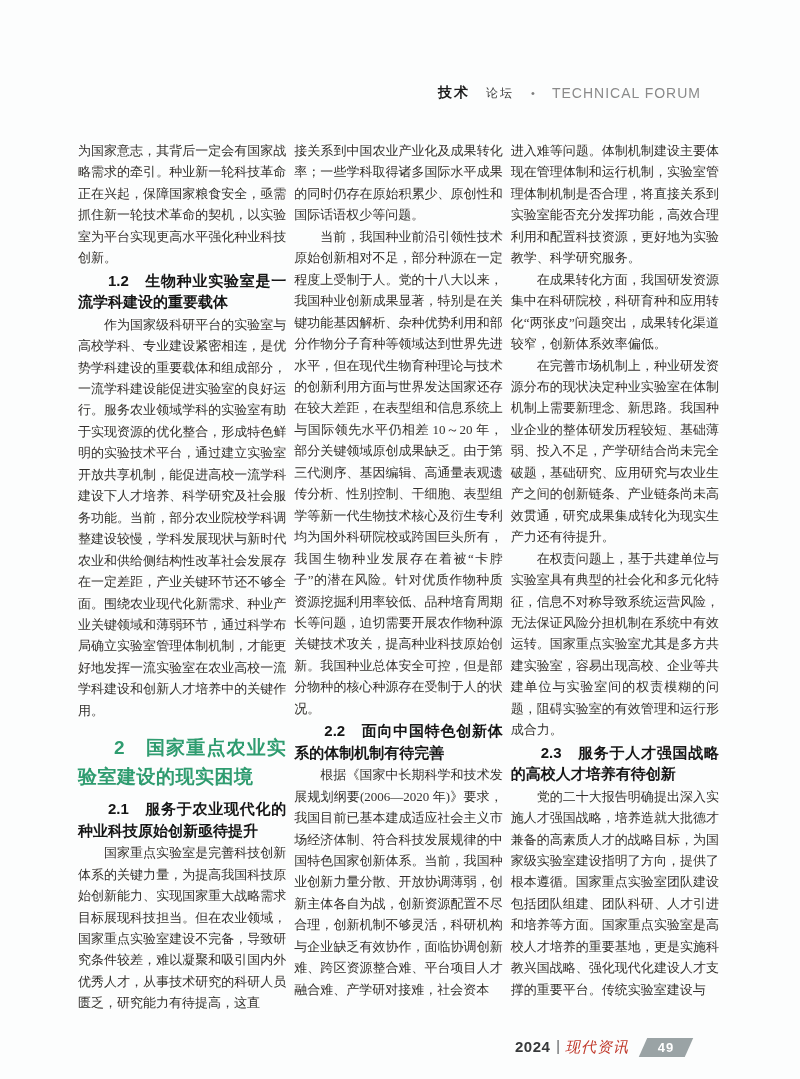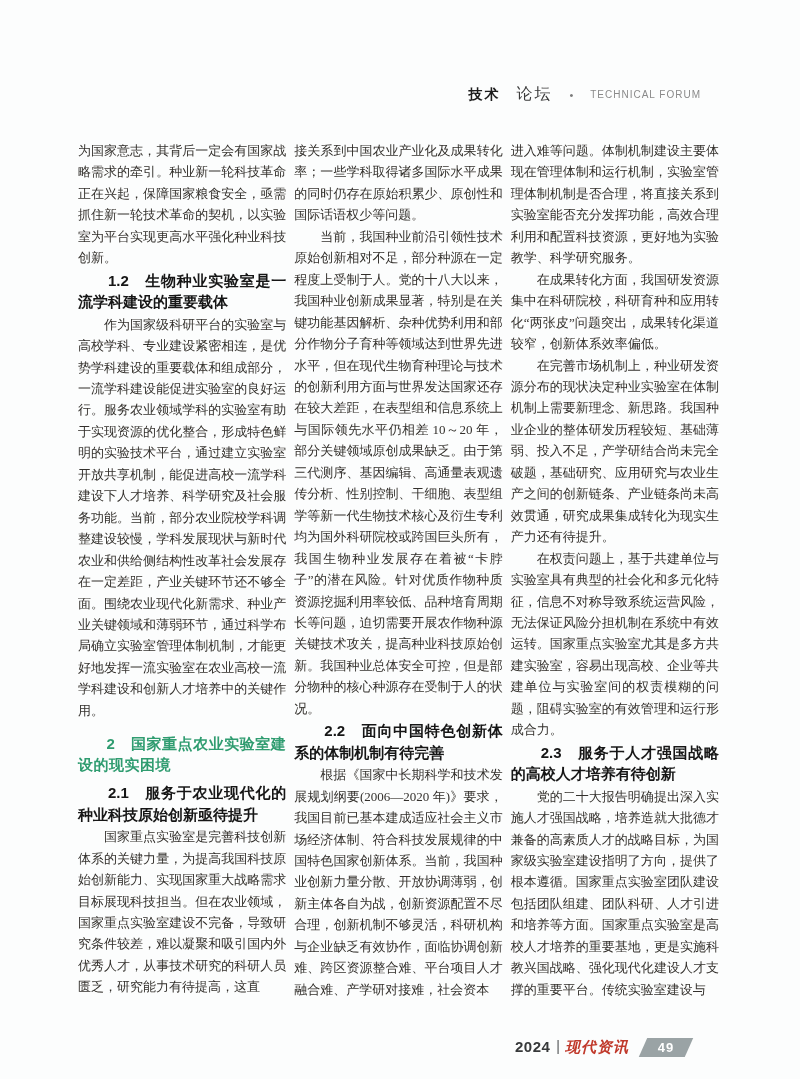--- a/index.html
+++ b/index.html
@@ -13,23 +13,23 @@
   }
   .page{position:absolute;inset:0;}
 
   
   .header{
     position:absolute;top:84px;right:99px;
     display:flex;align-items:center;gap:16px;
     font-family:"Liberation Sans","DejaVu Sans",sans-serif;
   }
   .hd-cn-bold{font-size:14px;font-weight:700;color:#1d1d1d;letter-spacing:2px;}
-  .hd-cn-light{font-size:16px;font-weight:500;color:#3a3a3a;letter-spacing:2px;}
+  .hd-cn-light{font-size:12px;font-weight:500;color:#3a3a3a;letter-spacing:2px;}
   .hd-sep{font-size:11px;color:#7c7c7c;margin:0 1px;}
-  .hd-en{font-size:10px;color:#8a8a8a;letter-spacing:1px;text-align:right;}
+  .hd-en{font-size:14px;color:#8a8a8a;letter-spacing:1px;text-align:right;}
 
   
   .columns{
     position:absolute;top:140px;left:78px;width:641px;
     display:flex;gap:8px;
   }
   .col{
     width:209px;
     font-size:13px;
     line-height:21.45px;
@@ -42,37 +42,37 @@
   .h3{
     font-family:"Liberation Sans","DejaVu Sans",sans-serif;
     font-weight:700;color:#161616;
     font-size:15px;line-height:21.45px;
     text-indent:2em;text-align:justify;
     margin:1px 0;
   }
   .h2{
     font-family:"Liberation Sans","DejaVu Sans",sans-serif;
     font-weight:700;color:#2f9c70;
-    font-size:15px;line-height:21px;
+    font-size:19px;line-height:29px;
     text-indent:1.9em;text-align:justify;
     margin:12px 0 7px 0;
     letter-spacing:0.5px;
   }
 
   
   .footer{
     position:absolute;bottom:22px;right:111px;
     display:flex;align-items:flex-start;
     font-family:"Liberation Sans","DejaVu Sans",sans-serif;
   }
   .f-year{font-size:15px;font-weight:700;color:#37393a;letter-spacing:0.5px;}
   .f-div{font-size:14px;color:#55585a;margin:0 5px 0 6px;font-weight:400;}
   .f-journal{
     font-family:"Liberation Serif","DejaVu Serif",serif;
-    font-style:italic;font-weight:700;
+    font-style:italic;font-weight:400;
     font-size:15px;color:#c0392b;letter-spacing:1px;
   }
   .f-badge{
     display:inline-block;margin-left:14px;
     width:46px;height:19px;
     background:#9aa3a5;
     transform:skewX(-24deg);
     position:relative;
   }
   .f-badge-text{

